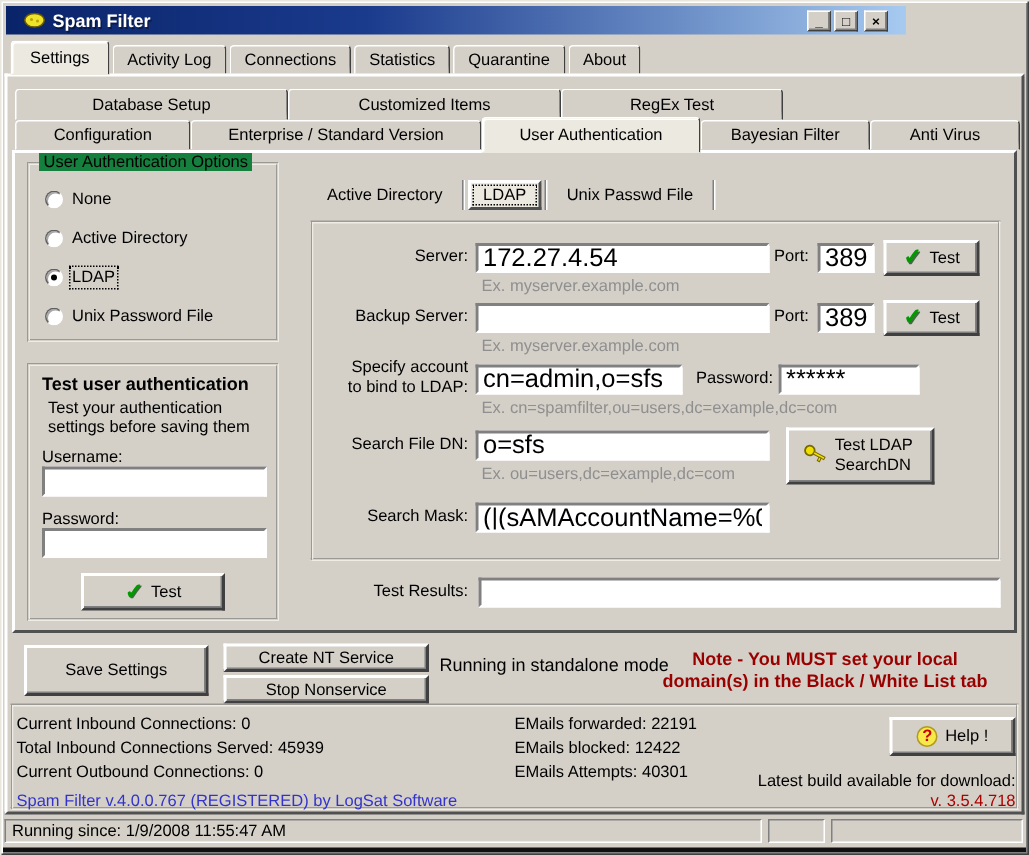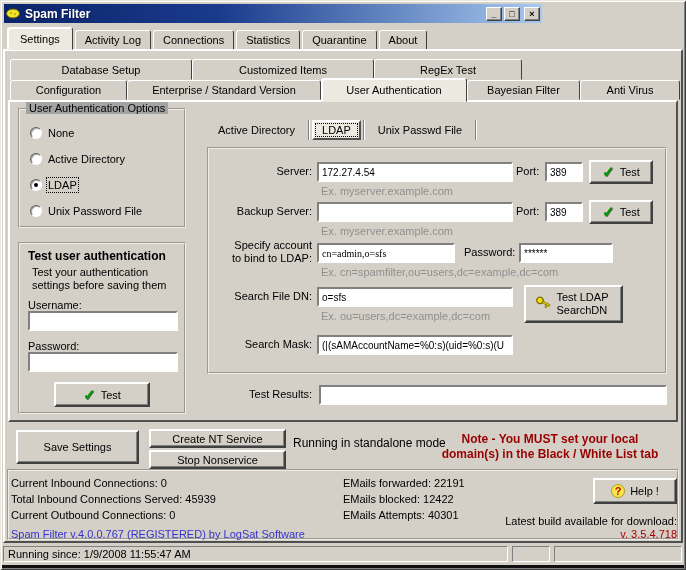--- a/index.html
+++ b/index.html
@@ -9,23 +9,23 @@
   .window {
     position: relative; width: 686px; height: 570px; background:#d4d0c8;
     box-shadow: inset 1px 1px 0 #e9e6de, inset -1px -1px 0 #404040,
                 inset 2px 2px 0 #ffffff, inset -2px -2px 0 #808080,
                 inset 0 -5px 0 #101010;
     overflow: hidden;
   }
 
   
   .titlebar {
-    position:absolute; left:4px; top:4px; width:538px; height:19px;
+    position:absolute; left:4px; top:4px; width:600px; height:19px;
     background: linear-gradient(to right,#0a246a,#1a3a8c 40%,#a6caf0);
-    display:flex; align-items:center; padding:0 2px;
+    display:flex; align-items:center; padding:0 12px;
   }
   .titlebar .title { color:#fff; font-weight:bold; font-size:12px; margin-left:4px; flex:1;
     text-shadow:1px 1px 0 rgba(0,0,0,.4); white-space:nowrap; }
   .app-icon { width:15px; height:13px; display:inline-block; }
   .winbtns { display:flex; gap:2px; }
   .winbtn {
     width:16px; height:14px; background:#d4d0c8; font-size:9px; font-weight:bold; line-height:10px;
     border:1px solid; border-color:#fff #404040 #404040 #fff;
     box-shadow: inset -1px -1px 0 #808080; cursor:default; text-align:center;
     font-family:"Liberation Sans",sans-serif; padding:0;
@@ -34,21 +34,21 @@
 
   
   .btn {
     background:#d4d0c8; border:2px solid; border-color:#fff #404040 #404040 #fff;
     box-shadow: inset -1px -1px 0 #808080; font-size:11px;
     font-family:"Liberation Sans",sans-serif; cursor:default;
     display:flex; align-items:center; justify-content:center; gap:5px;
   }
   .tb {
     background:#fff; border:2px solid; border-color:#808080 #fff #fff #808080;
-    font-size:10px; font-family:"Liberation Sans",sans-serif; padding:1px 3px; outline:none;
+    font-size:17px; font-family:"Liberation Sans",sans-serif; padding:1px 3px; outline:none;
   }
   .etched { border:2px groove #efece5; }
   .lbl { position:absolute; white-space:nowrap; }
   .lbl.r { text-align:right; }
   .hint { position:absolute; color:#8f8f8f; white-space:nowrap; }
   .check { color:#009900; font-weight:bold; font-size:15px; line-height:12px; text-shadow:1px 1px 0 #3c6e3c; }
 
   
   .main-tabs { position:absolute; left:7px; top:27px; height:23px; display:flex; gap:2px; align-items:flex-end; }
   .mtab {
@@ -79,21 +79,21 @@
 
   
   .tabpage2 {
     position:absolute; left:3px; top:49px; width:670px; height:322px;
     background:#d4d0c8; border:2px solid; border-color:#fff #505050 #505050 #fff; z-index:4;
   }
 
   
   .groupbox { position:absolute; }
   #gb-options { left:8px; top:6px; width:168px; height:120px; }
-  .gb-title { position:absolute; top:-8px; left:6px; background:#a3a3a3; padding:0 3px; white-space:nowrap; }
+  .gb-title { position:absolute; top:-8px; left:6px; background:#15803d; padding:0 3px; white-space:nowrap; }
   .radio-row { position:absolute; left:10px; display:flex; align-items:center; gap:6px; height:14px; }
   .radio {
     width:12px; height:12px; border-radius:50%; background:#fff;
     border:1px solid; border-color:#606060 #fff #fff #606060;
     box-shadow: inset 1px 1px 0 #a8a8a8; position:relative; flex:0 0 12px;
   }
   .radio-row.checked .radio::after {
     content:""; position:absolute; left:3px; top:3px; width:4px; height:4px; border-radius:50%; background:#000;
   }
   .radio-row.checked .radio-label { outline:1px dotted #000; outline-offset:1px; }
@@ -245,21 +245,21 @@
         <div class="lbl" style="left:307px; top:56px">Port:</div>
         <input class="tb" style="position: absolute; left: 336px; top: 53px; width: 38px; height: 20px;" value="389">
         <button class="btn" style="position:absolute; left:380px; top:51px; width:64px; height:24px">
           <span class="check">✓</span>
           <span>Test</span>
         </button>
         <div class="hint" style="left:112px; top:76px">Ex. myserver.example.com</div>
 
         <div class="lbl r" style="left:0; top:90px; width:103px">Specify account</div>
         <div class="lbl r" style="left:0; top:103px; width:103px">to bind to LDAP:</div>
-        <input class="tb" style="position: absolute; left: 108px; top: 94px; width: 138px; height: 20px; font-family: Liberation Serif, serif;" value="cn=admin,o=sfs">
+        <input class="tb" style="position: absolute; left: 108px; top: 94px; width: 138px; height: 20px;" value="cn=admin,o=sfs">
         <div class="lbl" style="left:255px; top:97px">Password:</div>
         <input class="tb" style="position: absolute; left: 310px; top: 94px; width: 94px; height: 20px;" value="******">
         <div class="hint" style="left:112px; top:117px">Ex. cn=spamfilter,ou=users,dc=example,dc=com</div>
 
         <div class="lbl r" style="left:0; top:141px; width:103px">Search File DN:</div>
         <input class="tb" style="position: absolute; left: 108px; top: 138px; width: 196px; height: 20px;" value="o=sfs">
         <div class="hint" style="left:112px; top:161px">Ex. ou=users,dc=example,dc=com</div>
         <button class="btn searchdn-btn" style="position:absolute; left:315px; top:136px; width:99px; height:38px">
           <span>
             <svg width="17" height="15" viewBox="0 0 17 15">

